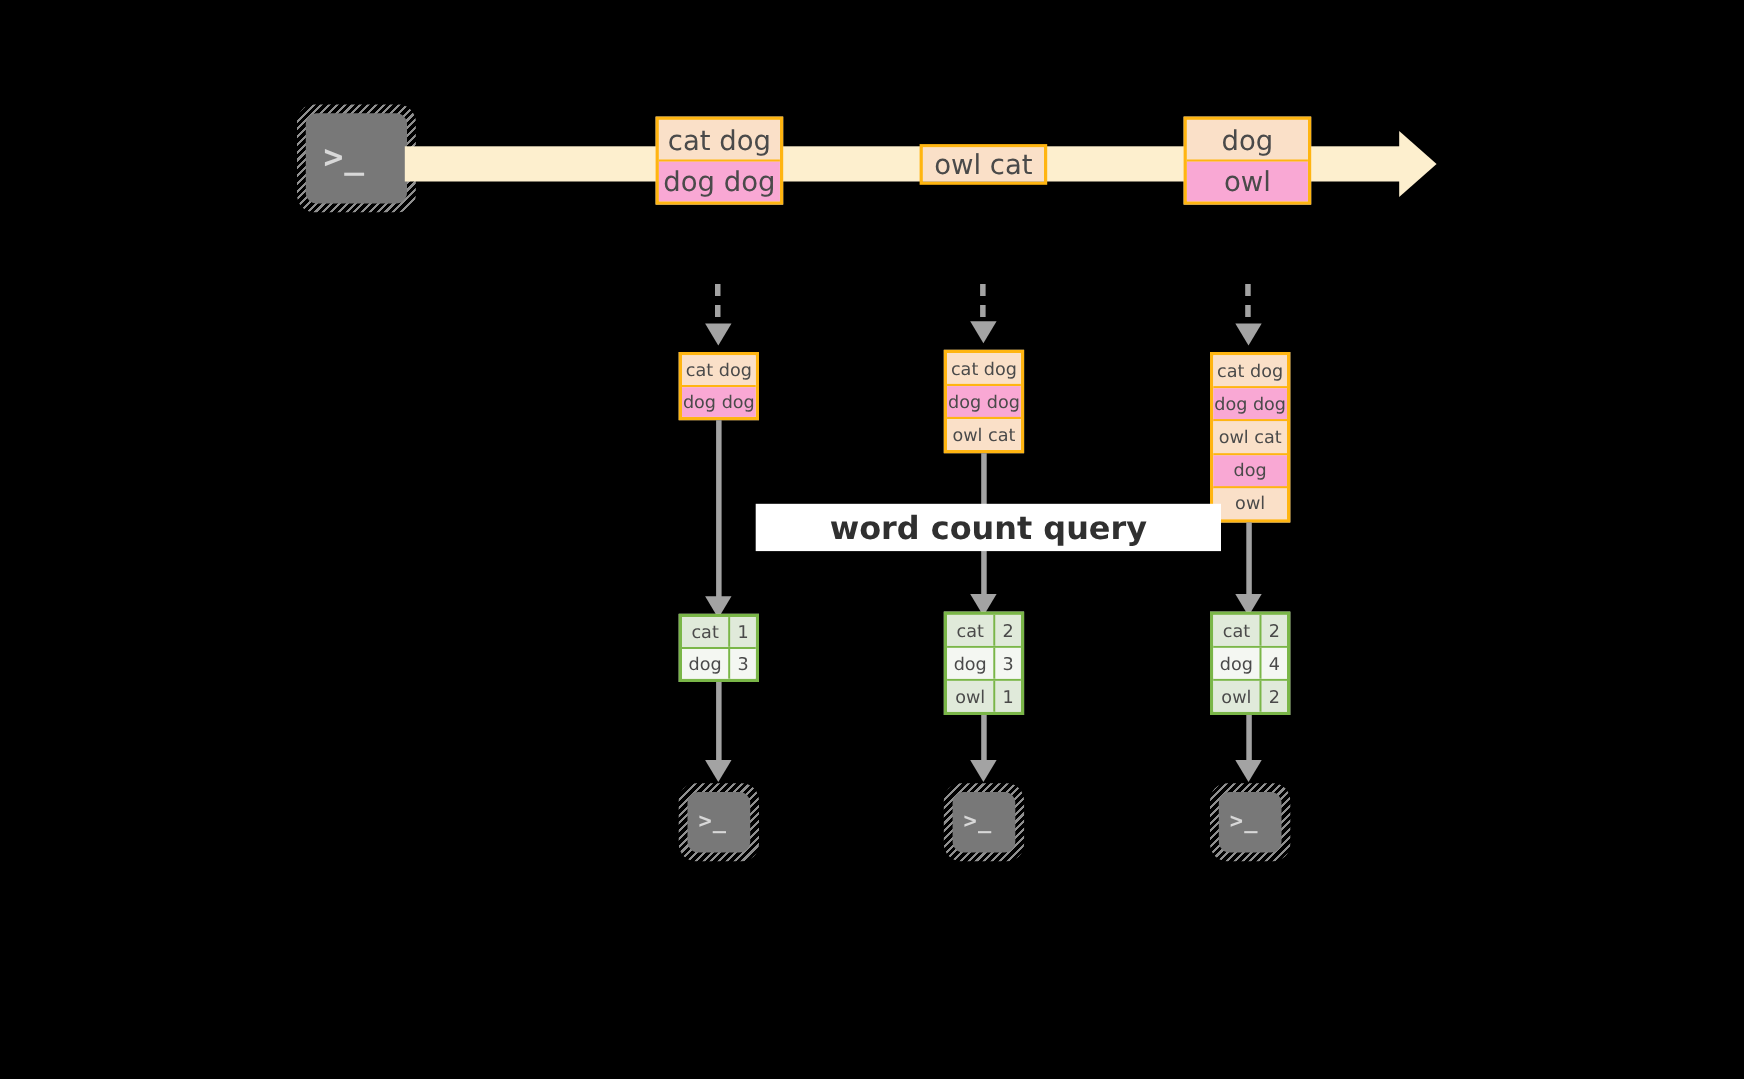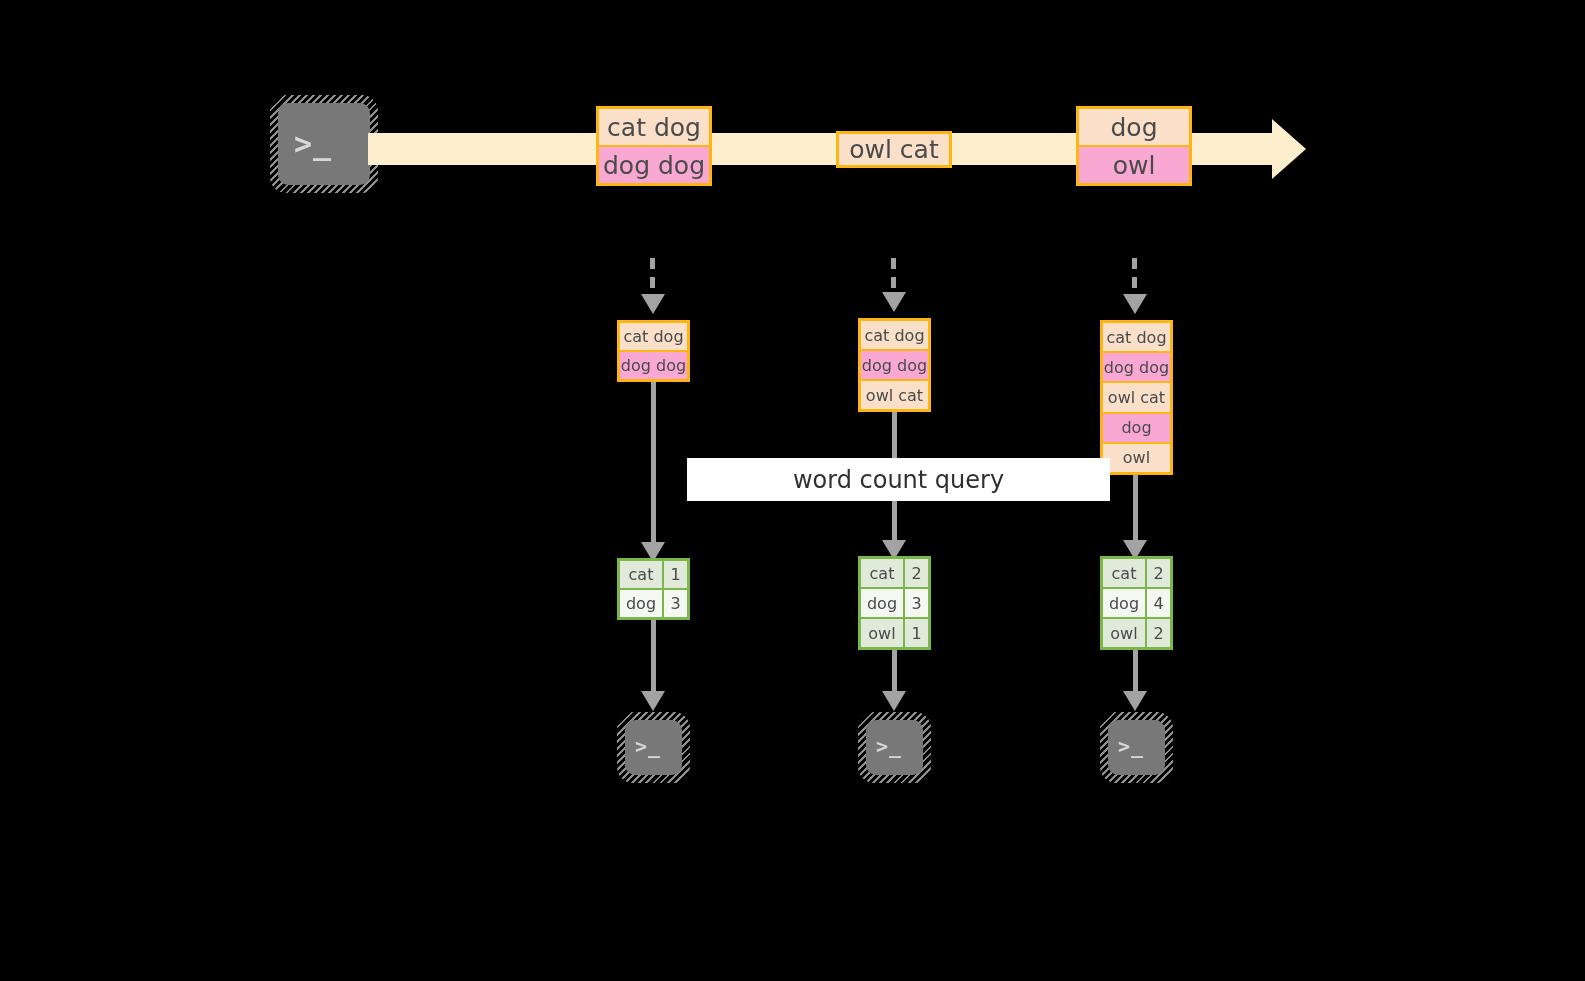--- a/index.html
+++ b/index.html
@@ -142,22 +142,23 @@
   }
 
   
   .query-band {
     position: absolute;
     background: #ffffff;
     display: flex;
     align-items: center;
     justify-content: center;
     color: #303030;
-    font-size: 24px;
+    font-size: 29px;
     white-space: nowrap;
+    font-weight: bold;
   }
 </style>
 </head>
 <body>
 
 <div class="canvas">
 
   <div class="term-wrap" style="left:270px; top:95px; width:108px; height:98px;">
     <div class="term-inner">
       <span class="term-glyph" style="left:16px; top:26px; font-size:30px;">&gt;_</span>

